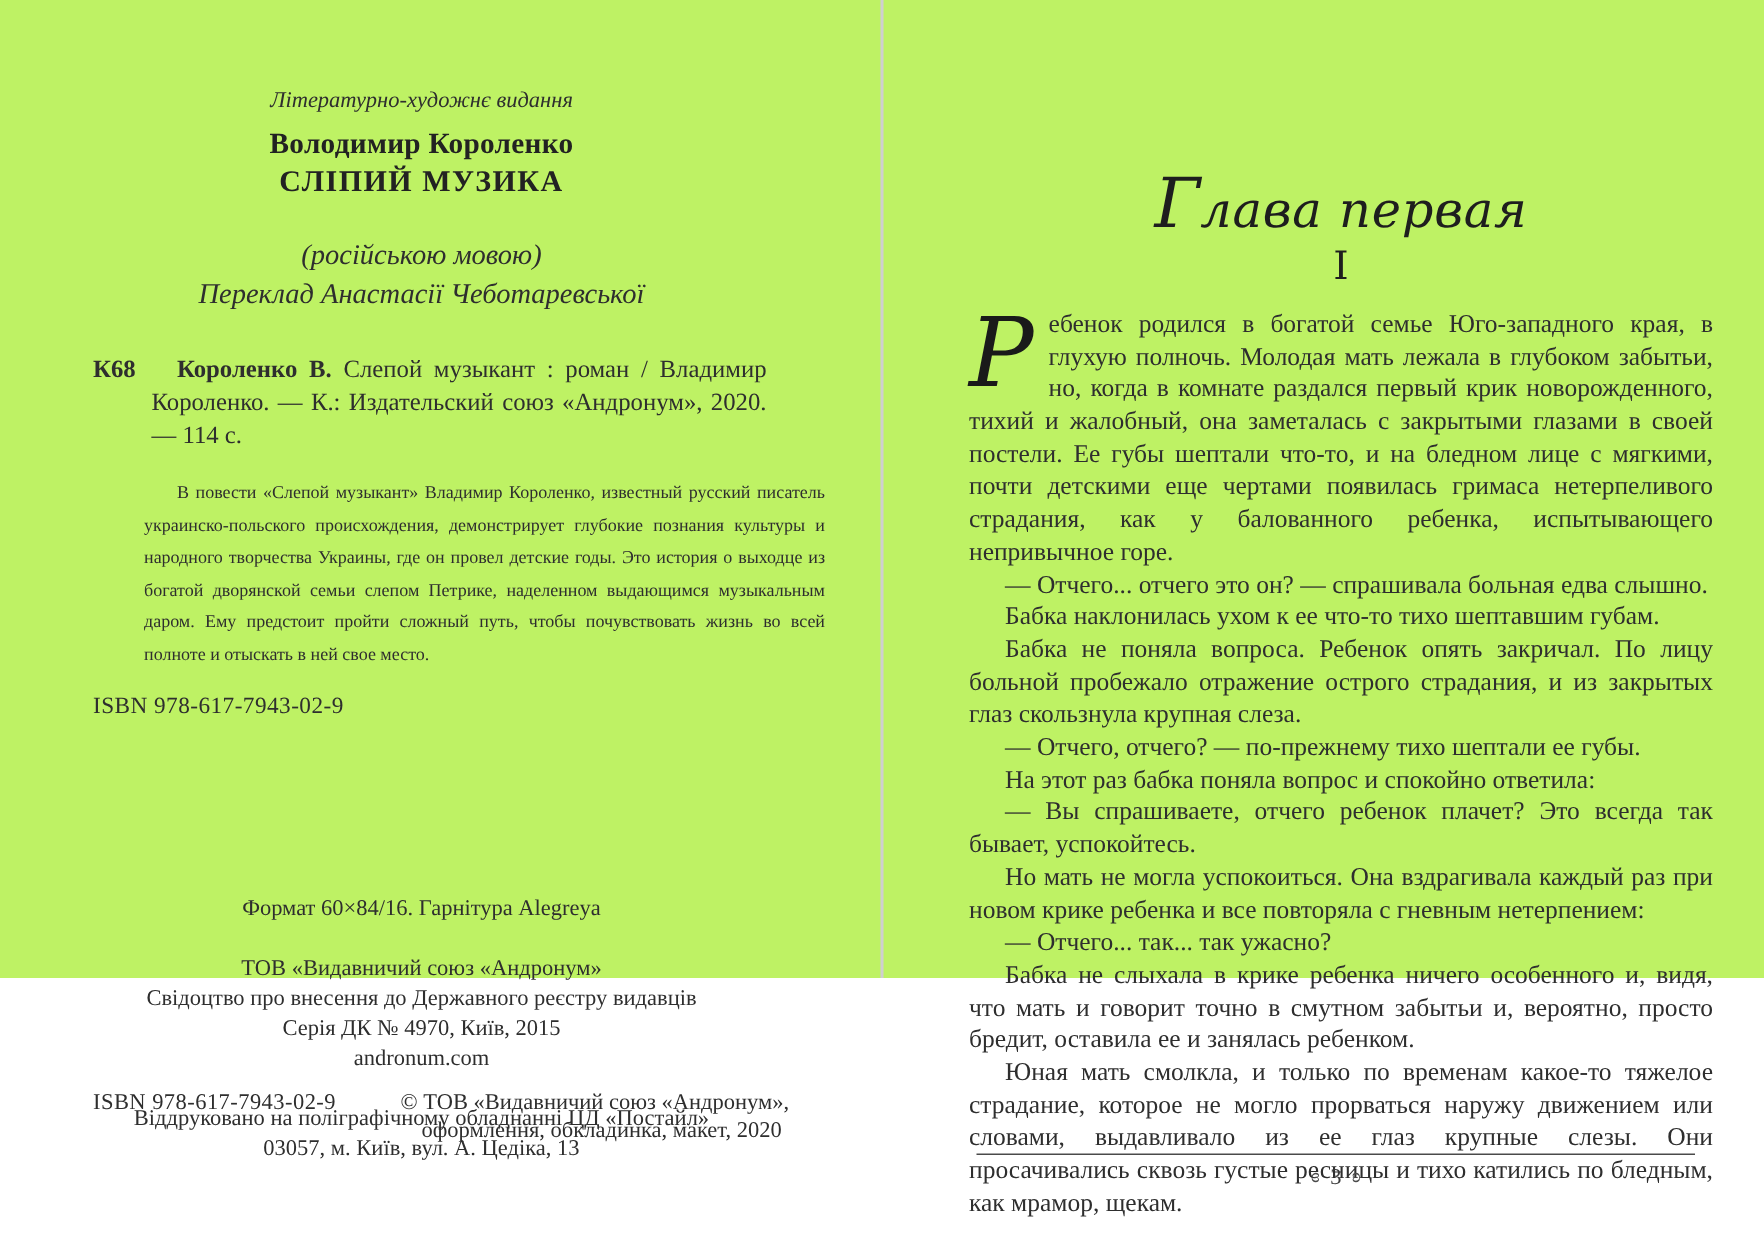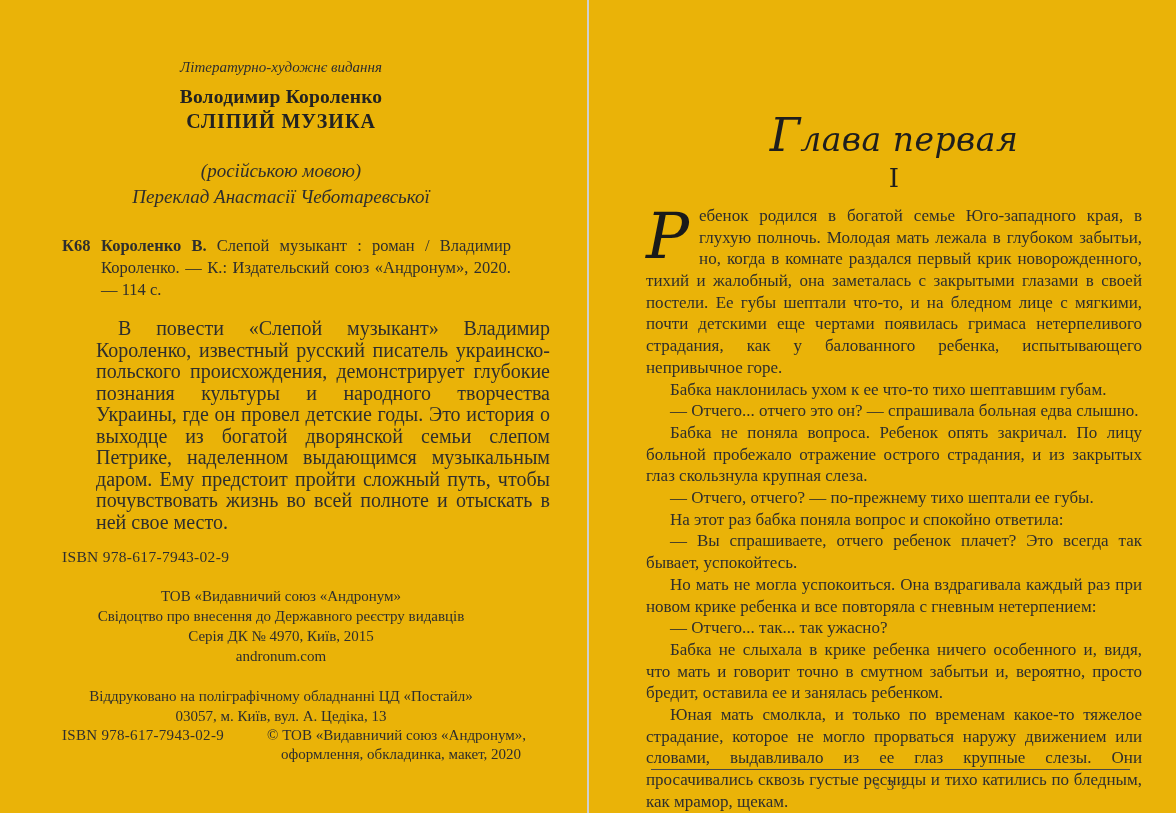--- a/index.html
+++ b/index.html
@@ -8,21 +8,21 @@
     width: 1176px;
     height: 830px;
     background: #ffffff;
     overflow: hidden;
   }
   body {
     font-family: "Liberation Serif", serif;
     color: #2e2e2e;
     position: relative;
   }
-  .spread { position: relative; width: 1176px; height: 813px; background: #eab308; }
+  .spread { position: relative; width: 1176px; height: 652px; background: #bef264; }
 
   .page-divider {
     position: absolute; left: 587px; top: 0; bottom: 0; width: 2px;
     background: #cfcfcf;
   }
 
   
   .page-left {
     position: absolute; left: 0; top: 0; width: 588px; height: 830px;
     padding: 58px 38px 0 62px; box-sizing: border-box;
@@ -33,24 +33,24 @@
   .author-name { font-weight: bold; font-size: 19.5px; line-height: 1.25; letter-spacing: .2px; color: #222; }
   .book-title  { font-size: 20px; line-height: 1.25; letter-spacing: 1px; margin-bottom: 24px; color: #222; font-weight: bold; }
   .lang-note, .translator-note { font-style: italic; font-size: 19px; line-height: 1.35; }
   .translator-note { margin-bottom: 26px; }
 
   .catalog-entry {
     position: relative; padding-left: 39px; font-size: 16.5px; line-height: 22px;
     text-align: justify; width: 449px; box-sizing: border-box;
   }
   .catalog-label { position: absolute; left: 0; top: 0; font-weight: bold; }
-  .catalog-author { font-weight: bold; }
+  .catalog-author { font-weight: bold; margin-left: 17px; }
 
   .annotation {
-    margin: 17px 0 0 34px; width: 454px; font-size: 20px; line-height: 21.5px;
+    margin: 17px 0 0 34px; width: 454px; font-size: 12px; line-height: 21.5px;
     text-align: justify; text-indent: 22px;
   }
   .isbn-line { margin-top: 15px; font-size: 15.5px; letter-spacing: .3px; }
 
   .imprint-block { font-size: 15px; line-height: 20px; }
   .format-line { margin-top: 116px; }
   .publisher-block { margin-top: 20px; text-align: center; }
   .print-block { margin-top: 20px; }
 
   .page-left-footer {
@@ -108,20 +108,21 @@
     </div>
 
     <div class="catalog-entry">
       <span class="catalog-label">К68</span><span class="catalog-author">Короленко В.</span><span> Слепой музыкант : роман / Владимир Короленко. — К.: Издательский союз «Андронум», 2020. — 114 с.</span>
     </div>
 
     <div class="annotation">В повести «Слепой музыкант» Владимир Короленко, известный русский писатель украинско-польского происхождения, демонстрирует глубокие познания культуры и народного творчества Украины, где он провел детские годы. Это история о выходце из богатой дворянской семьи слепом Петрике, наделенном выдающимся музыкальным даром. Ему предстоит пройти сложный путь, чтобы почувствовать жизнь во всей полноте и отыскать в ней свое место.</div>
 
     <div class="isbn-line">ISBN 978-617-7943-02-9</div>
 
+    <div class="center-col imprint-block format-line">Формат 60×84/16. Гарнітура Alegreya</div>
 
     <div class="center-col imprint-block publisher-block">
       <div>ТОВ «Видавничий союз «Андронум»</div>
       <div>Свідоцтво  про внесення до Державного реєстру видавців</div>
       <div>Серія ДК № 4970, Київ, 2015</div>
       <div>andronum.com</div>
     </div>
 
     <div class="center-col imprint-block print-block">
       <div>Віддруковано на поліграфічному обладнанні ЦД «Постайл»</div>
@@ -143,22 +144,22 @@
 
     <div class="chapter-heading">
       <span class="chapter-initial">Г</span><span>лава первая</span>
     </div>
     <div class="section-number">I</div>
 
     <div class="body-text">
       <p class="first-paragraph">
         <span class="drop-cap">Р</span><span>ебенок родился в богатой семье Юго-западного края, в глухую полночь. Молодая мать лежала в глубоком забытьи, но, когда в комнате раздался первый крик новорожденного, тихий и жалобный, она заметалась с закрытыми глазами в своей постели. Ее губы шептали что-то, и на бледном лице с мягкими, почти детскими еще чертами появилась гримаса нетерпеливого страдания, как у балованного ребенка, испытывающего непривычное горе.</span>
       </p>
+      <p>— Отчего... отчего это он? — спрашивала больная едва слышно.</p>
       <p>Бабка наклонилась ухом к ее что-то тихо шептавшим губам.</p>
-      <p>— Отчего... отчего это он? — спрашивала больная едва слышно.</p>
       <p>Бабка не поняла вопроса. Ребенок опять закричал. По лицу больной пробежало отражение острого страдания, и из закрытых глаз скользнула крупная слеза.</p>
       <p>— Отчего, отчего? — по-прежнему тихо шептали ее губы.</p>
       <p>На этот раз бабка поняла вопрос и спокойно ответила:</p>
       <p>— Вы спрашиваете, отчего ребенок плачет? Это всегда так бывает, успокойтесь.</p>
       <p>Но мать не могла успокоиться. Она вздрагивала каждый раз при новом крике ребенка и все повторяла с гневным нетерпением:</p>
       <p>— Отчего... так... так ужасно?</p>
       <p>Бабка не слыхала в крике ребенка ничего особенного и, видя, что мать и говорит точно в смутном забытьи и, вероятно, просто бредит, оставила ее и занялась ребенком.</p>
       <p>Юная мать смолкла, и только по временам какое-то тяжелое страдание, которое не могло прорваться наружу движением или словами, выдавливало из ее глаз крупные слезы. Они просачивались сквозь густые ресницы и тихо катились по бледным, как мрамор, щекам.</p>
 
     </div>

